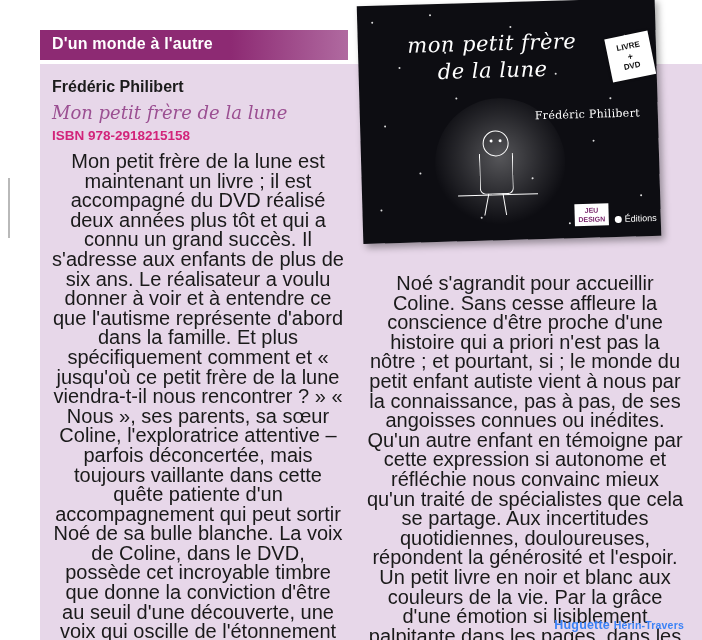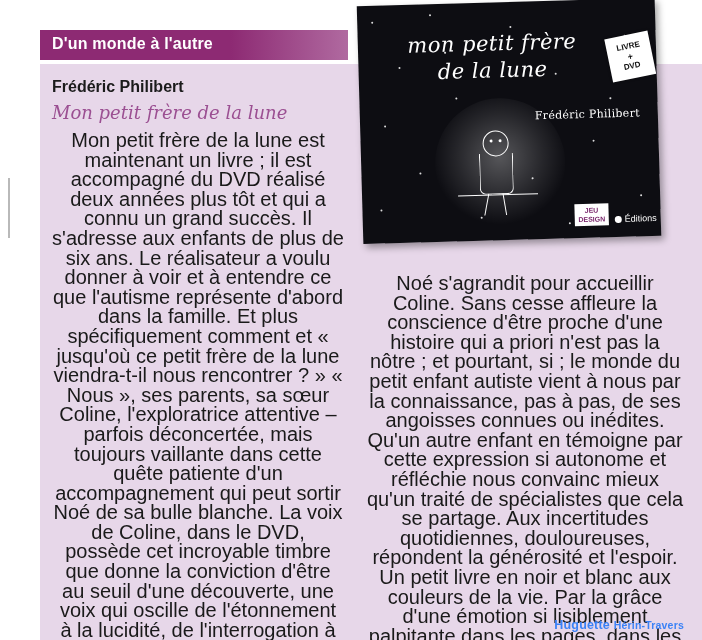--- a/index.html
+++ b/index.html
@@ -338,20 +338,21 @@
       </div>
       <div class="cover-logo-ed">
         <span class="dot"></span><span>Éditions</span>
       </div>
     </div>
   </div>
 
   <div class="col-left">
     <div class="book-author">Frédéric Philibert</div>
     <div class="book-title">Mon petit frère de la lune</div>
+    <div class="book-isbn">ISBN 978-2918215158</div>
     <div class="body-text">Mon petit frère de la lune est maintenant un livre ; il est accompagné du DVD réalisé deux années plus tôt et qui a connu un grand succès. Il s'adresse aux enfants de plus de six ans. Le réalisateur a voulu donner à voir et à entendre ce que l'autisme représente d'abord dans la famille. Et plus spécifiquement comment et « jusqu'où ce petit frère de la lune viendra-t-il nous rencontrer ? » « Nous », ses parents, sa sœur Coline, l'exploratrice attentive – parfois déconcertée, mais toujours vaillante dans cette quête patiente d'un accompagnement qui peut sortir Noé de sa bulle blanche. La voix de Coline, dans le DVD, possède cet incroyable timbre que donne la conviction d'être au seuil d'une découverte, une voix qui oscille de l'étonnement à la lucidité, de l'interrogation à la révélation quand sa proposition de jeu est retenue par le petit garçon. Alors les rires s'entremêlent, alors la bulle qui isole</div>
   </div>
 
   <div class="col-right">
     <div class="body-text">Noé s'agrandit pour accueillir Coline. Sans cesse affleure la conscience d'être proche d'une histoire qui a priori n'est pas la nôtre ; et pourtant, si ; le monde du petit enfant autiste vient à nous par la connaissance, pas à pas, de ses angoisses connues ou inédites. Qu'un autre enfant en témoigne par cette expression si autonome et réfléchie nous convainc mieux qu'un traité de spécialistes que cela se partage. Aux incertitudes quotidiennes, douloureuses, répondent la générosité et l'espoir. Un petit livre en noir et blanc aux couleurs de la vie. Par la grâce d'une émotion si lisiblement palpitante dans les pages, dans les voix, et dans leurs plus lointains échos.</div>
   </div>
 
   <div class="signature">
     <span>Huguette</span>
     <span class="sc">Hérin-Travers</span>

